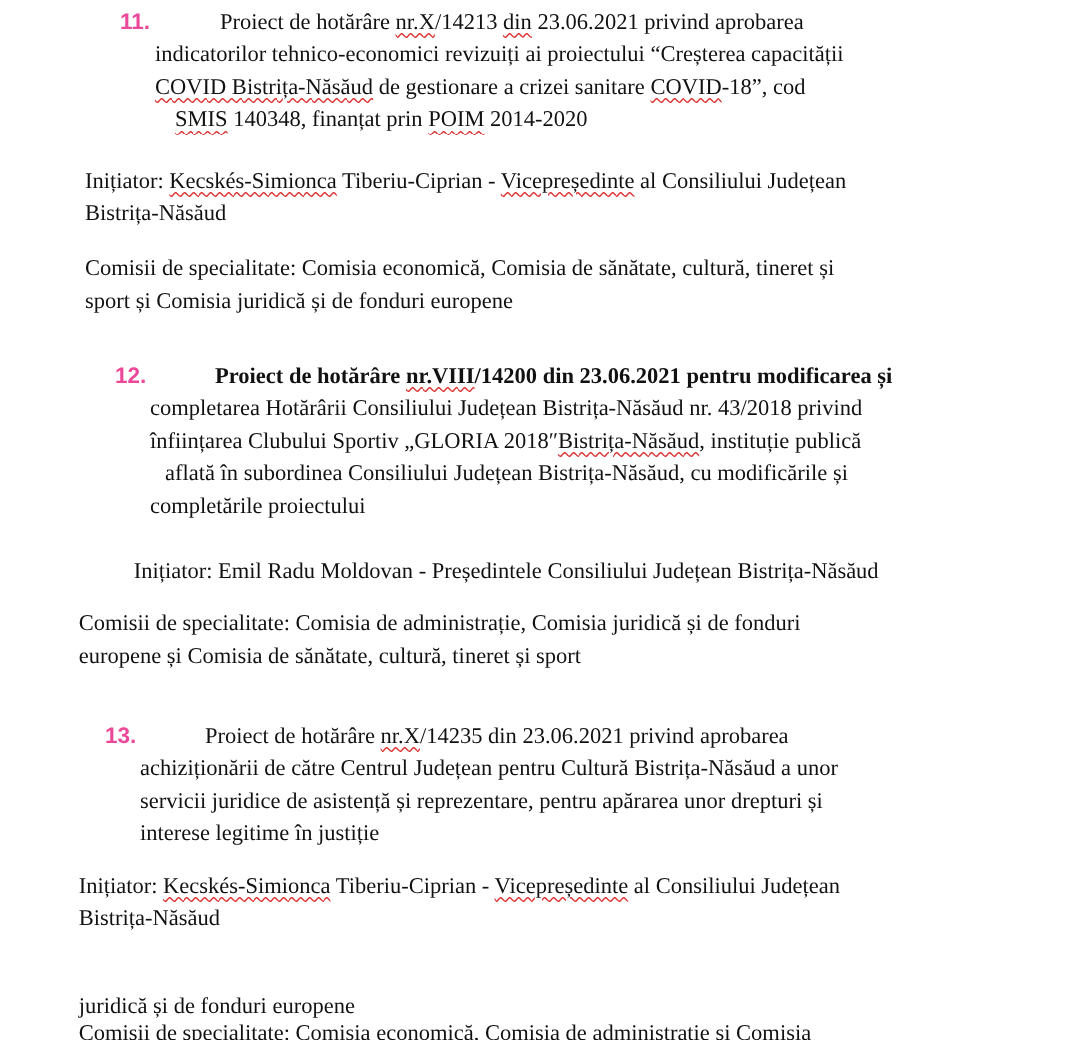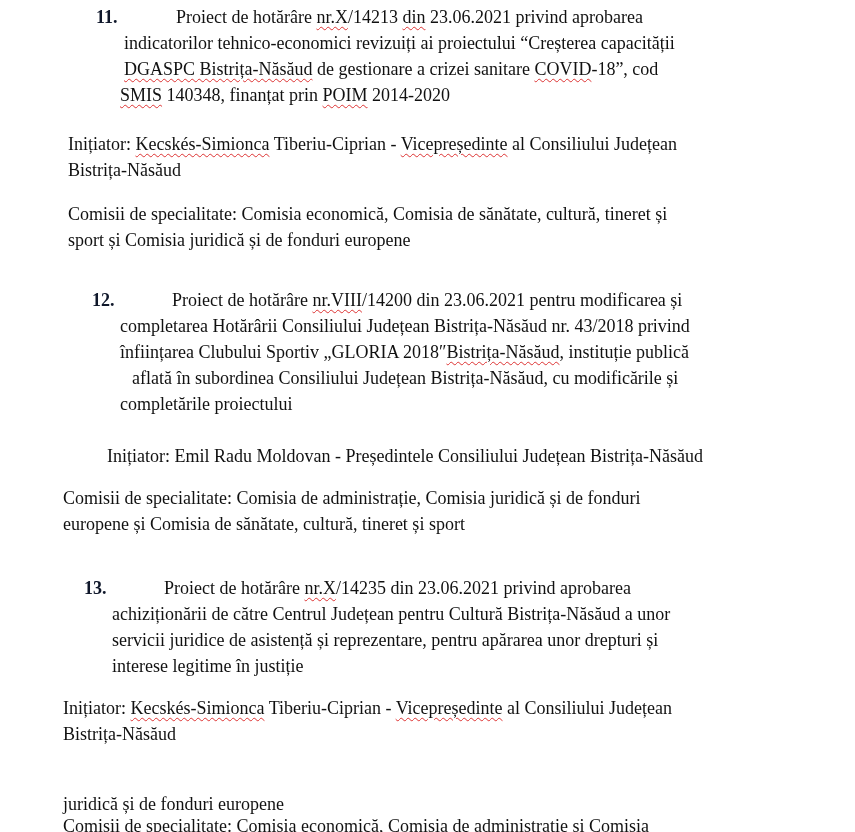--- a/index.html
+++ b/index.html
@@ -1,36 +1,36 @@
 <!DOCTYPE html>
 <html><head>
 <meta charset="utf-8">
 <style>
   html, body { margin:0; padding:0; background:#ffffff; }
   body { width:855px; height:832px; position:relative; overflow:hidden;
          font-family:"Liberation Serif", serif; color:#111; font-size:18px; }
   .ln { position:absolute; white-space:nowrap; line-height:26px; height:26px; }
-  .num { position:absolute; font-family:Liberation Serif, serif; font-weight:bold; font-size:18px; line-height:26px; color:#0f172a; }
+  .num { position:absolute; font-family:Liberation Sans, sans-serif; font-weight:bold; font-size:18px; line-height:26px; color:#ec4899; }
   .sq { text-decoration: underline wavy #d33; text-decoration-thickness:1px; text-underline-offset:3px; }
 </style>
 </head>
 <body>
 
 <div id="doc">
     <div class="num" style="left: 96px; top: 4px;">11.</div>
     <div class="ln" style="left: 176px; top: 4px;"><span>Proiect de hotărâre </span><span class="sq">nr.X</span><span>/14213 </span><span class="sq">din</span><span> 23.06.2021 privind aprobarea</span></div>
     <div class="ln" style="left: 124px; top: 30px;"><span>indicatorilor tehnico-economici revizuiți ai proiectului “Creșterea capacității</span></div>
-    <div class="ln" style="left: 124px; top: 56px;"><span class="sq">DGASPC Bistrița-Năsăud</span><span> de gestionare a crizei sanitare </span><span class="sq">COVID</span><span>-18”, cod</span></div>
-    <div class="ln" style="left: 120px; top: 82px;"><span class="sq">SMIS</span><span> 140348, finanțat prin </span><span class="sq">POIM</span><span> 2014-2020</span></div>
+    <div class="ln" style="left: 124px; top: 56px;"><span class="sq">COVID Bistrița-Năsăud</span><span> de gestionare a crizei sanitare </span><span class="sq">COVID</span><span>-18”, cod</span></div>
+    <div class="ln" style="left: 140px; top: 82px;"><span class="sq">SMIS</span><span> 140348, finanțat prin </span><span class="sq">POIM</span><span> 2014-2020</span></div>
     <div class="ln" style="left: 68px; top: 131px;"><span>Inițiator: </span><span class="sq">Kecskés-Simionca</span><span> Tiberiu-Ciprian - </span><span class="sq">Vicepreședinte</span><span> al Consiliului Județean</span></div>
     <div class="ln" style="left: 68px; top: 157px;"><span>Bistrița-Năsăud</span></div>
     <div class="ln" style="left: 68px; top: 201px;"><span>Comisii de specialitate: Comisia economică, Comisia de sănătate, cultură, tineret și</span></div>
     <div class="ln" style="left: 68px; top: 227px;"><span>sport și Comisia juridică și de fonduri europene</span></div>
     <div class="num" style="left: 92px; top: 287px;">12.</div>
-    <div class="ln" style="left: 172px; top: 287px;"><span>Proiect de hotărâre </span><span class="sq">nr.VIII</span><span>/14200 din 23.06.2021 pentru modificarea și</span></div>
+    <div class="ln" style="left: 172px; top: 287px; font-weight: bold;"><span>Proiect de hotărâre </span><span class="sq">nr.VIII</span><span>/14200 din 23.06.2021 pentru modificarea și</span></div>
     <div class="ln" style="left: 120px; top: 313px;"><span>completarea Hotărârii Consiliului Județean Bistrița-Năsăud nr. 43/2018 privind</span></div>
     <div class="ln" style="left: 120px; top: 339px;"><span>înființarea Clubului Sportiv „GLORIA 2018″</span><span class="sq">Bistrița-Năsăud</span><span>, instituție publică</span></div>
     <div class="ln" style="left: 120px; top: 365px; margin-left: 12px;"><span>aflată în subordinea Consiliului Județean Bistrița-Năsăud, cu modificările și</span></div>
     <div class="ln" style="left: 120px; top: 391px;"><span>completările proiectului</span></div>
     <div class="ln" style="left: 63px; top: 443px; margin-left: 44px;"><span>Inițiator: Emil Radu Moldovan - Președintele Consiliului Județean Bistrița-Năsăud</span></div>
     <div class="ln" style="left: 63px; top: 485px;"><span>Comisii de specialitate: Comisia de administrație, Comisia juridică și de fonduri</span></div>
     <div class="ln" style="left: 63px; top: 511px;"><span>europene și Comisia de sănătate, cultură, tineret și sport</span></div>
     <div class="num" style="left: 84px; top: 575px;">13.</div>
     <div class="ln" style="left: 164px; top: 575px;"><span>Proiect de hotărâre </span><span class="sq">nr.X</span><span>/14235 din 23.06.2021 privind aprobarea</span></div>
     <div class="ln" style="left: 112px; top: 601px;"><span>achiziționării de către Centrul Județean pentru Cultură Bistrița-Năsăud a unor</span></div>

